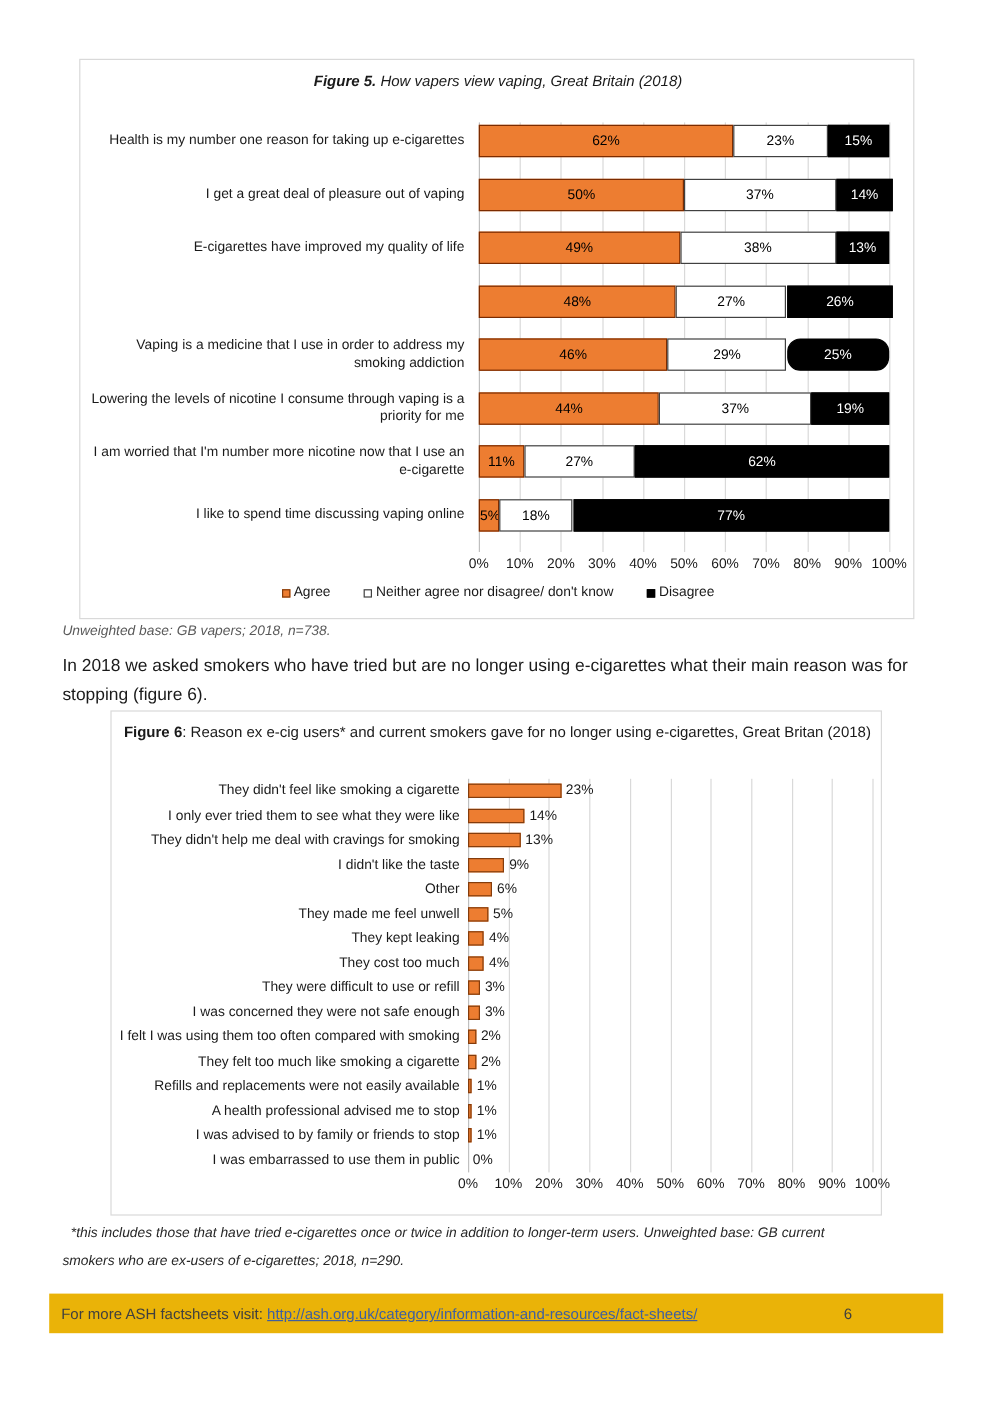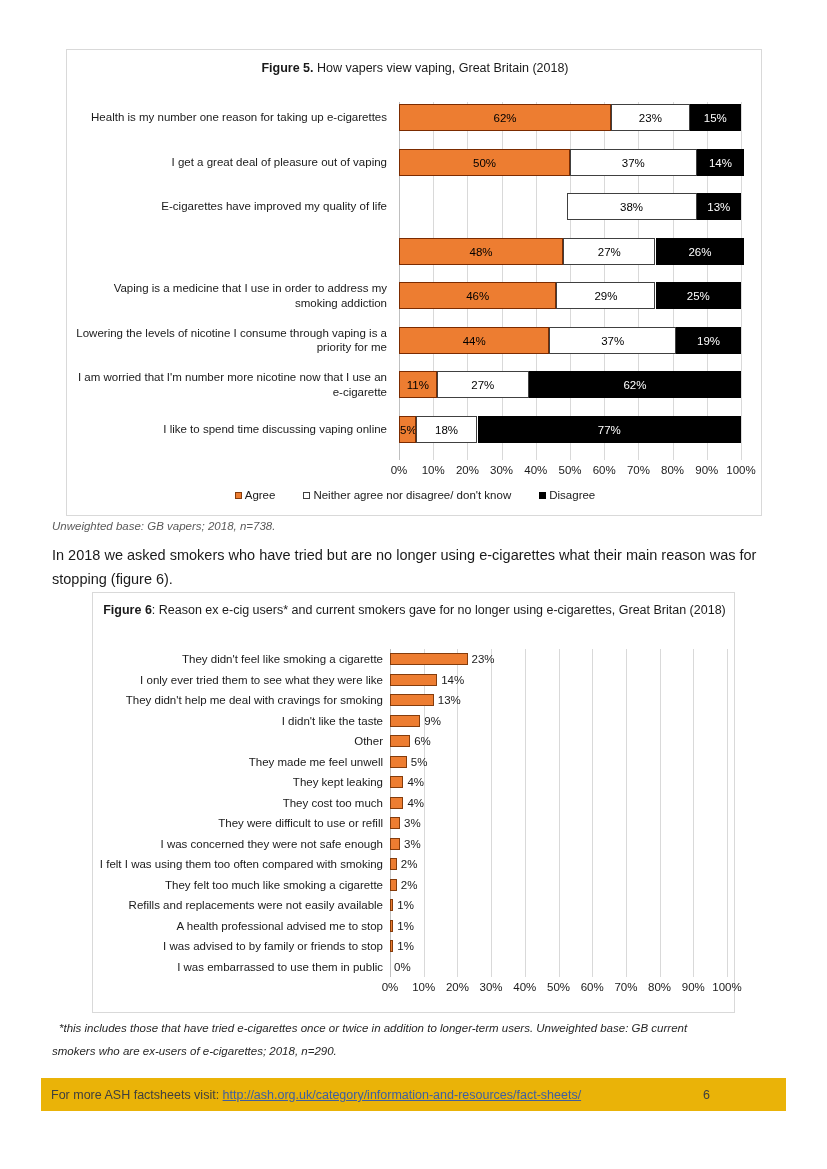--- a/index.html
+++ b/index.html
@@ -36,20 +36,21 @@
     box-sizing: border-box;
   }
   #fig5-title {
     position: absolute;
     left: 0; top: 10px;
     width: 696px;
     text-align: center;
     font-size: 12.5px;
     line-height: 16px;
     color: #1a1a1a;
+    font-style: italic;
   }
   #fig5-title b { font-weight: bold; }
 
   
   #fig5-plot {
     position: absolute;
     left: 332px;       
     top: 52px;         
     width: 342px;      
     height: 358px;
@@ -356,32 +357,33 @@
             <div class="seg seg-agree" style="left: 0px; width: 212.04px;">62%</div>
             <div class="seg seg-neither" style="left: 212.04px; width: 78.66px;">23%</div>
             <div class="seg seg-disagree" style="left: 290.7px; width: 51.3px;">15%</div>
           </div>
           <div class="f5-row" style="top: 46.5px;">
             <div class="seg seg-agree" style="left: 0px; width: 171px;">50%</div>
             <div class="seg seg-neither" style="left: 171px; width: 126.54px;">37%</div>
             <div class="seg seg-disagree" style="left: 297.54px; width: 47.88px;">14%</div>
           </div>
           <div class="f5-row" style="top: 91px;">
+            <div class="seg seg-agree" style="left: 0px; width: 167.58px;">49%</div>
             <div class="seg seg-neither" style="left: 167.58px; width: 129.96px;">38%</div>
             <div class="seg seg-disagree" style="left: 297.54px; width: 44.46px;">13%</div>
           </div>
           <div class="f5-row" style="top: 135.5px;">
             <div class="seg seg-agree" style="left: 0px; width: 164.16px;">48%</div>
             <div class="seg seg-neither" style="left: 164.16px; width: 92.34px;">27%</div>
             <div class="seg seg-disagree" style="left: 256.5px; width: 88.92px;">26%</div>
           </div>
           <div class="f5-row" style="top: 180px;">
             <div class="seg seg-agree" style="left: 0px; width: 157.32px;">46%</div>
             <div class="seg seg-neither" style="left: 157.32px; width: 99.18px;">29%</div>
-            <div class="seg seg-disagree" style="left: 256.5px; width: 85.5px;">25%</div>
+            <div class="seg seg-disagree" style="left: 256.5px; width: 85.5px; border-radius: 11px;">25%</div>
           </div>
           <div class="f5-row" style="top: 224.5px;">
             <div class="seg seg-agree" style="left: 0px; width: 150.48px;">44%</div>
             <div class="seg seg-neither" style="left: 150.48px; width: 126.54px;">37%</div>
             <div class="seg seg-disagree" style="left: 277.02px; width: 64.98px;">19%</div>
           </div>
           <div class="f5-row" style="top: 269px;">
             <div class="seg seg-agree" style="left: 0px; width: 37.62px;">11%</div>
             <div class="seg seg-neither" style="left: 37.62px; width: 92.34px;">27%</div>
             <div class="seg seg-disagree" style="left: 129.96px; width: 212.04px;">62%</div>

